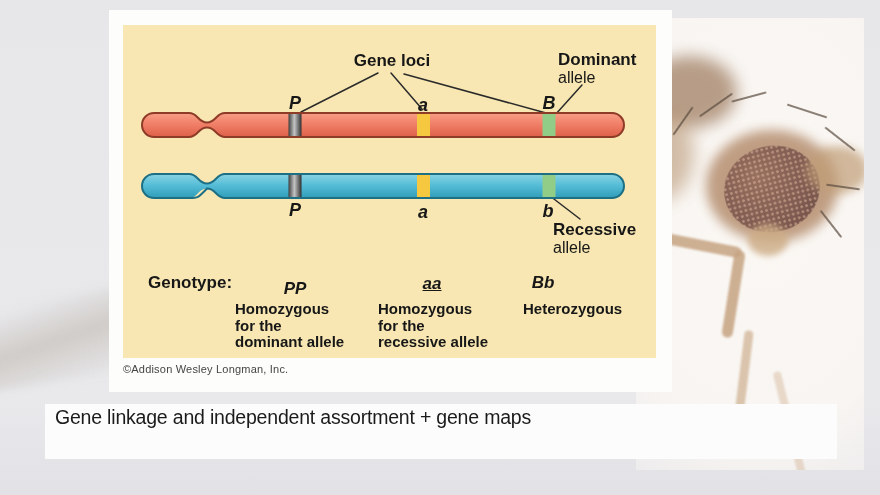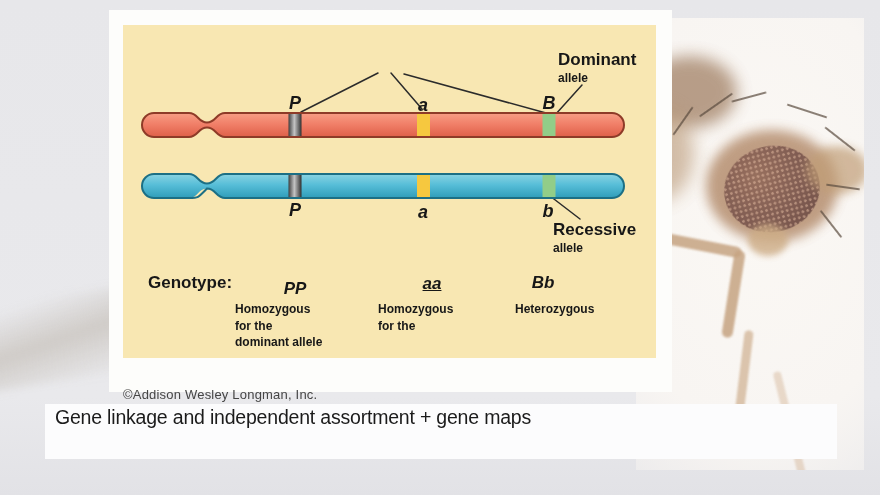--- a/index.html
+++ b/index.html
@@ -15,25 +15,25 @@
   .leg{position:absolute;border-radius:6px;filter:blur(1px);}
   .bg-streak{position:absolute;left:-15px;top:295px;width:160px;height:85px;
              background:linear-gradient(170deg, rgba(198,191,182,0) 10%, rgba(183,175,164,.5) 50%, rgba(222,220,218,.15) 95%);
              transform:rotate(-9deg);filter:blur(4px);}
   
   .card{position:absolute;left:109px;top:10px;width:563px;height:382px;background:#fdfdfb;}
   .panel{position:absolute;left:14px;top:15px;width:533px;height:333px;background:#F8E7B2;}
   .panel svg{position:absolute;left:0;top:0;}
   .lbl{position:absolute;color:#171717;white-space:nowrap;}
   .b17{font-weight:bold;font-size:17px;line-height:18px;}
-  .r16{font-weight:bold;font-size:12px;line-height:18px;}
+  .r16{font-weight:normal;font-size:16px;line-height:18px;}
   .locus{font-weight:bold;font-style:italic;font-size:18px;line-height:18px;width:40px;text-align:center;}
   .gtype{font-weight:bold;font-style:italic;font-size:17px;line-height:18px;width:44px;text-align:center;}
-  .desc{font-weight:bold;font-size:12px;line-height:16.5px;}
-  .credit{position:absolute;left:14px;top:353px;font-size:13px;color:#454545;letter-spacing:.2px;margin-top:24px;}
+  .desc{font-weight:bold;font-size:15px;line-height:16.5px;}
+  .credit{position:absolute;left:14px;top:353px;font-size:11px;color:#454545;letter-spacing:.2px;}
   
   .caption-bar{position:absolute;left:45px;top:404px;width:792px;height:55px;background:#fcfcfd;}
   .caption-line{margin:0 0 0 10px;font-size:19.5px;line-height:22px;color:#1b1b1b;letter-spacing:-.2px;}
   .caption-line:first-child{margin-top:2px;}
 </style>
 </head>
 <body>
 
 <div class="stage">
 
@@ -111,20 +111,21 @@
 
         <path fill="url(#blueGrad)" d="M 31 149 H 66 C 75 149 75 158.5 84 158.5 C 93 158.5 93 149 102 149 H 489 A 12 12 0 0 1 489 173 H 102 C 93 173 93 163.5 84 163.5 C 75 163.5 75 173 66 173 H 31 A 12 12 0 0 1 31 149 Z"></path>
         <g clip-path="url(#clipBlue)">
           <rect x="165.5" y="147" width="13" height="28" fill="url(#grayBand)"></rect>
           <rect x="294" y="147" width="13" height="28" fill="#F6C83F"></rect>
           <rect x="419.5" y="147" width="13" height="28" fill="#92CD88"></rect>
         </g>
         <path fill="none" stroke="#1C6F85" stroke-width="2" d="M 31 149 H 66 C 75 149 75 158.5 84 158.5 C 93 158.5 93 149 102 149 H 489 A 12 12 0 0 1 489 173 H 102 C 93 173 93 163.5 84 163.5 C 75 173 75 173 66 173 H 31 A 12 12 0 0 1 31 149 Z"></path>
       </svg>
 
+      <div class="lbl b17" style="left:219px;top:27px;width:100px;text-align:center;">Gene loci</div>
       <div class="lbl" style="left:435px;top:26px;">
         <div class="b17">Dominant</div>
         <div class="r16">allele</div>
       </div>
 
       <div class="lbl locus" style="left:152px;top:69px;">P</div>
       <div class="lbl locus" style="left:280px;top:71px;">a</div>
       <div class="lbl locus" style="left:406px;top:69px;">B</div>
 
       <div class="lbl locus" style="left:152px;top:176px;">P</div>
@@ -142,22 +143,23 @@
       <div class="lbl gtype" style="left:398px;top:249px;">Bb</div>
 
       <div class="lbl desc" style="left:112px;top:276px;">
         <div>Homozygous</div>
         <div>for the</div>
         <div>dominant allele</div>
       </div>
       <div class="lbl desc" style="left:255px;top:276px;">
         <div>Homozygous</div>
         <div>for the</div>
+        <div>recessive allele</div>
       </div>
-      <div class="lbl desc" style="left:392px;top:276px;">
+      <div class="lbl desc" style="left:400px;top:276px;">
         <div>Heterozygous</div>
       </div>
     </div>
 
     <div class="credit">©Addison Wesley Longman, Inc.</div>
   </div>
 
   <div class="caption-bar">
     <p class="caption-line">Gene linkage and independent assortment + gene maps</p>
   </div>

